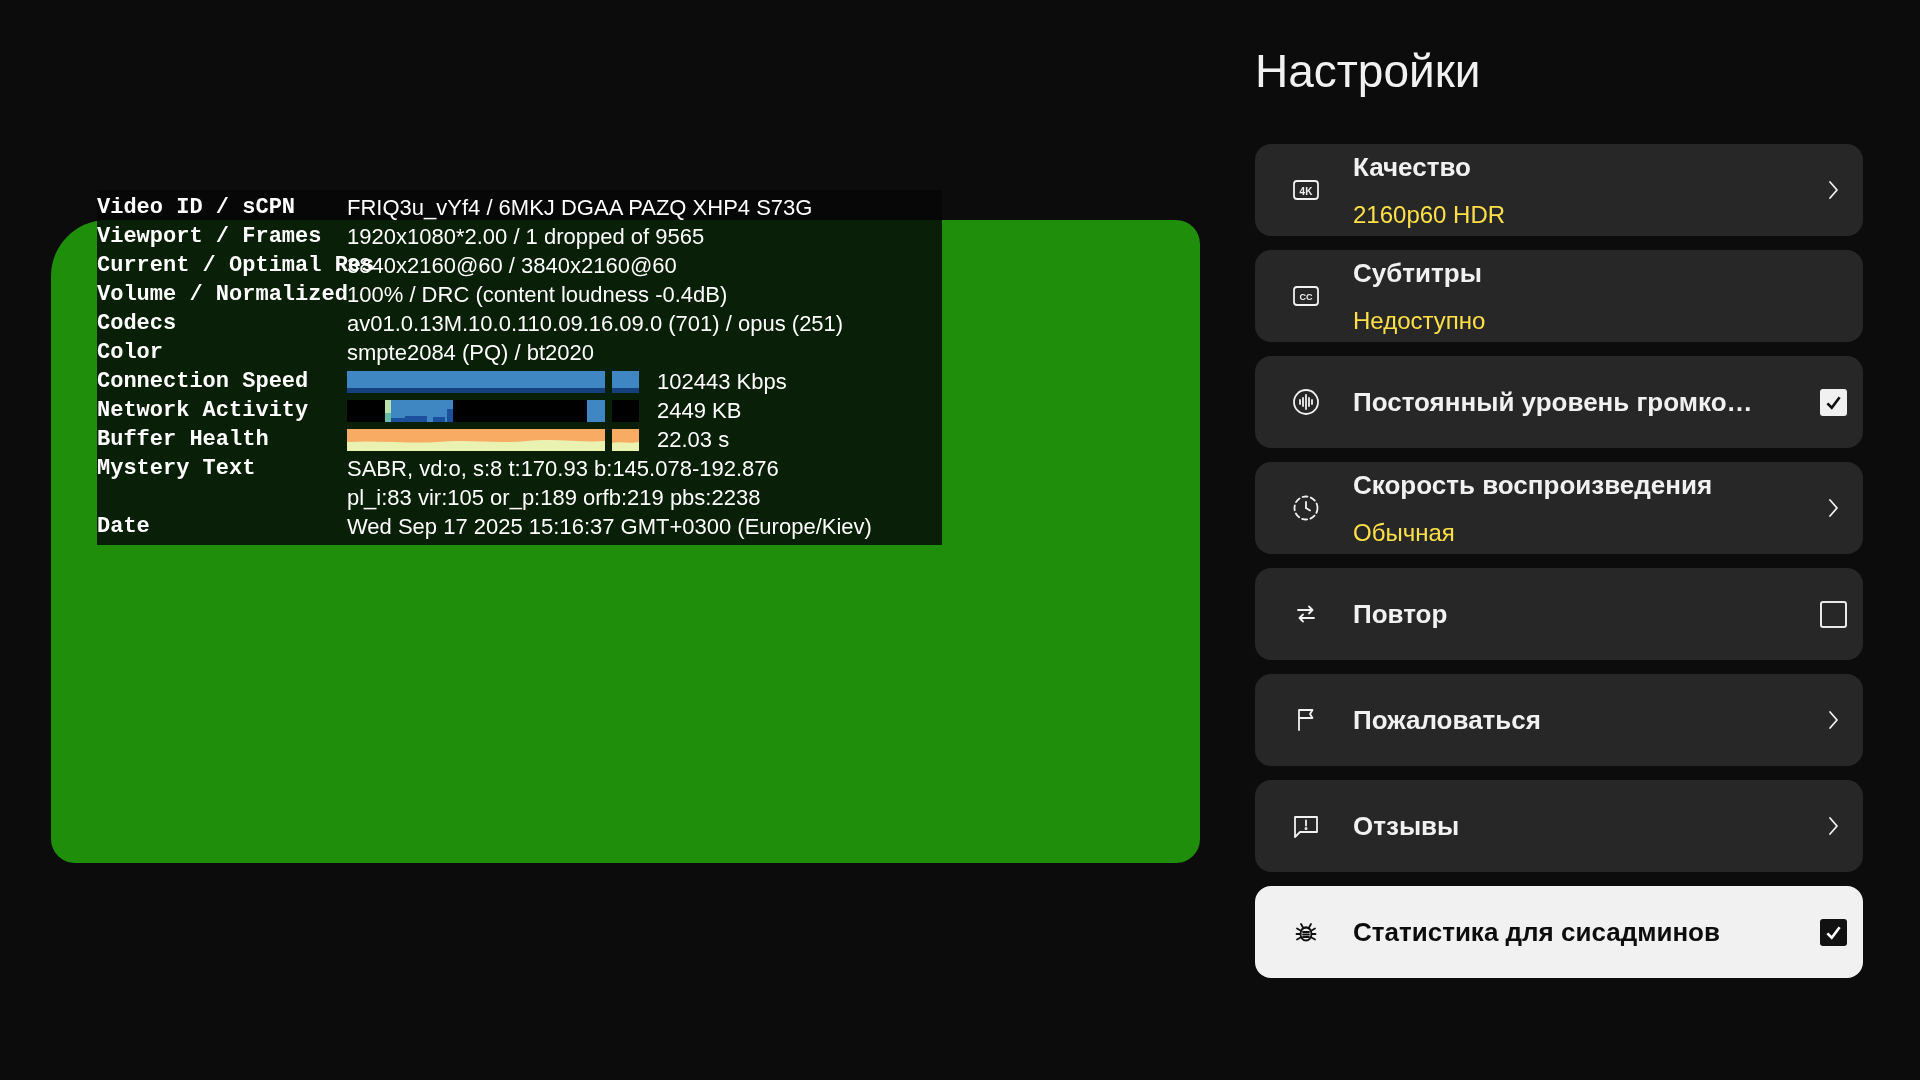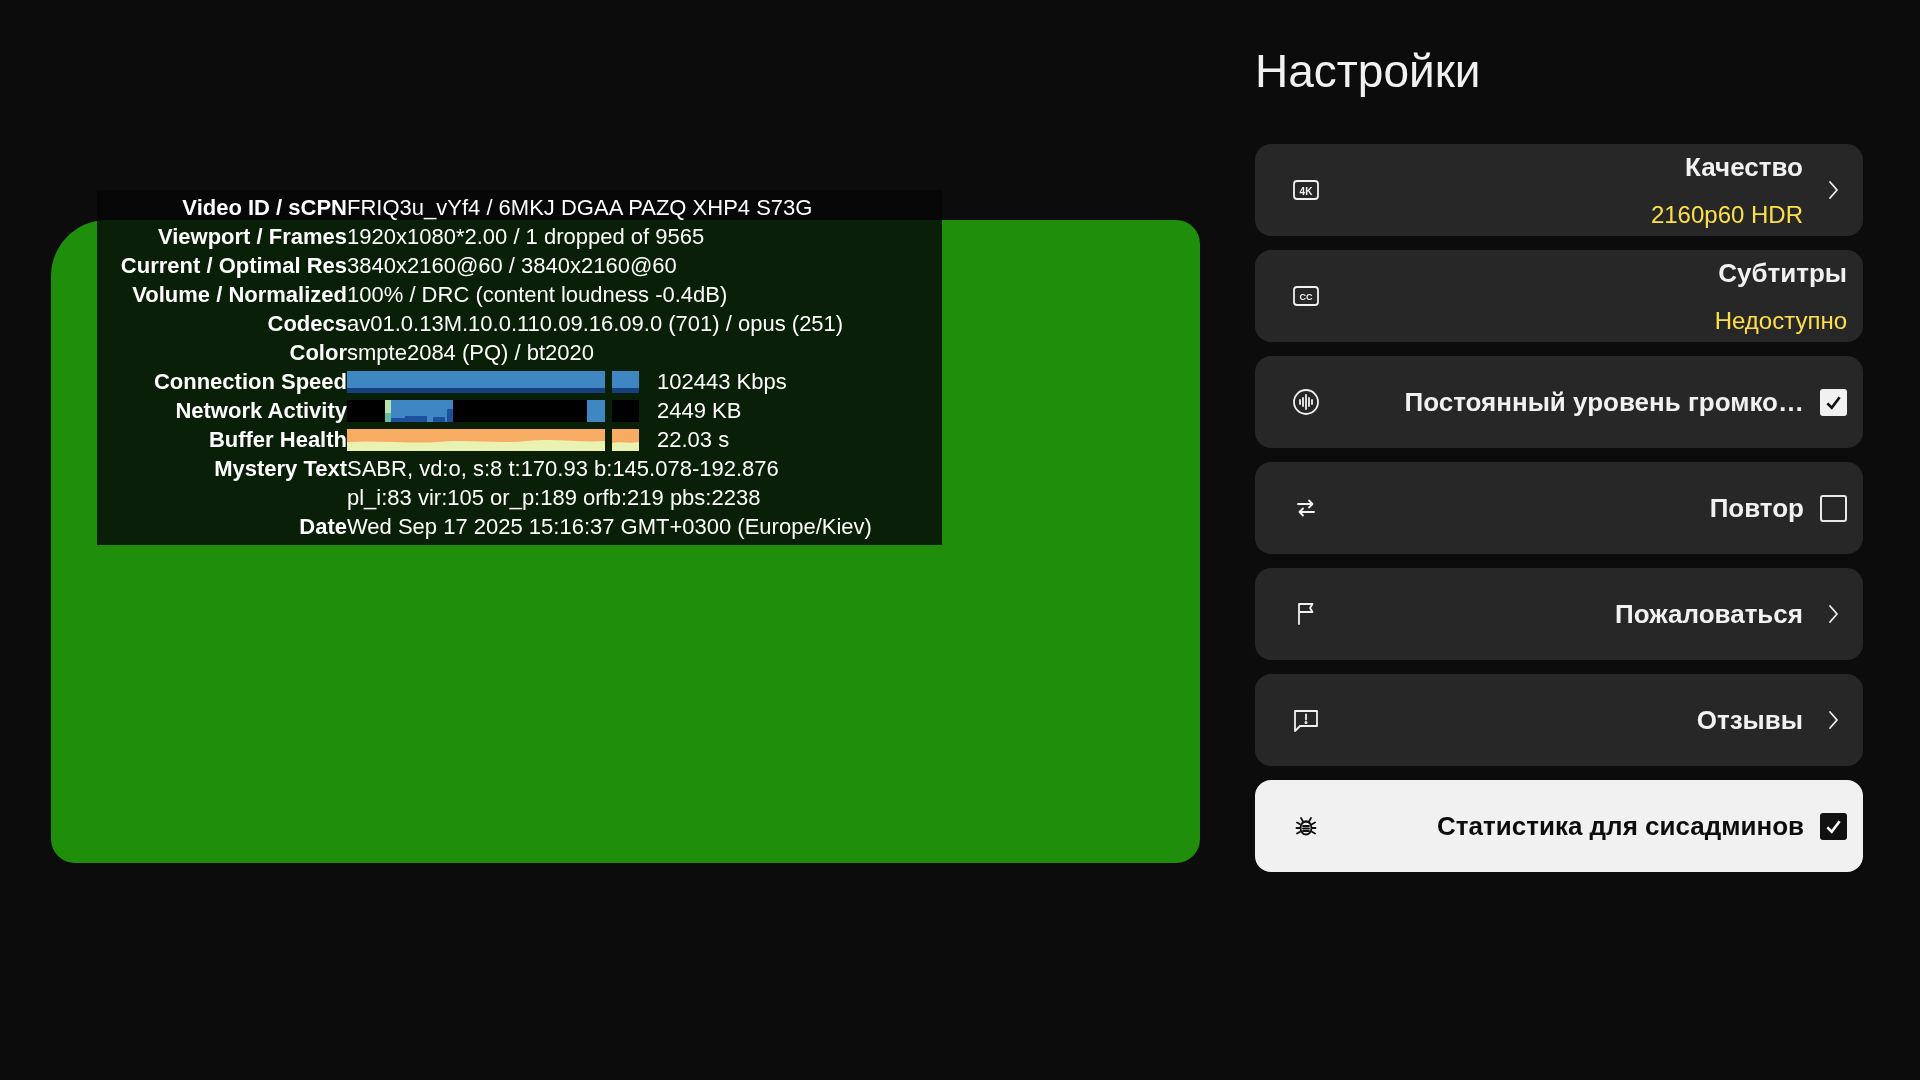--- a/index.html
+++ b/index.html
@@ -21,22 +21,22 @@
   .stats-overlay {
     position:absolute; left:97px; top:190px; width:845px;
     background: rgba(6,6,6,0.82);
     padding: 3px 0 4px 0;
     color:#fff;
     font-size:22px;
     line-height:29px;
   }
   .srow { display:flex; align-items:flex-start; }
   .slabel {
-    width:250px; text-align:right; font-weight:bold;
-    flex:0 0 250px; white-space:nowrap;
+    width:250px; font-weight:bold;
+    flex:0 0 250px; white-space:nowrap;font-family:Liberation Mono, monospace;
   }
   .svalue { white-space:nowrap; }
 
   .bar-line { display:flex; align-items:center; height:29px; }
   .bars { display:flex; align-items:center; height:22px; }
   .bar-main { width:258px; height:22px; position:relative; overflow:hidden; }
   .bar-seg  { width:27px;  height:22px; position:relative; overflow:hidden; margin-left:7px; }
   .bar-conn { background: linear-gradient(var(--bar_blue,#3e87c2) 0 76%, var(--bar_navy,#15417e) 76% 100%); }
   .bar-black { background:#000; }
   .net-strip { position:absolute; left:38px; top:0; width:6px; height:22px;
@@ -55,21 +55,21 @@
   .card {
     width:608px; height:92px; background: var(--card_bg,#272727);
     border-radius:16px; margin-bottom:14px;
     display:flex; align-items:center;
     padding:0 16px 0 36px;
     cursor:pointer;
   }
   .card.highlighted { background: var(--card_hl,#f1f1f1); }
   .card .icon { width:30px; height:30px; flex:0 0 30px; display:flex; align-items:center; justify-content:center; }
   .card .icon svg { display:block; }
-  .card .texts { margin-left:32px; display:flex; flex-direction:column; justify-content:center; gap:18px; flex:1 1 auto; min-width:0;text-align:right; }
+  .card .texts { margin-left:32px; display:flex; flex-direction:column; justify-content:center; gap:18px; flex:1 1 auto; min-width:0; }
   .card .title { color:#f1f1f1; font-size:26px; font-weight:bold; white-space:nowrap; overflow:hidden; }
   .card.highlighted .title { color:#0d0d0d; }
   .card .subtitle { color:#fde047; font-size:24px; white-space:nowrap; }
   .card .trailing { flex:0 0 auto; margin-left:16px; display:flex; align-items:center; justify-content:center; }
 
   .checkbox { width:27px; height:27px; border-radius:3px; display:flex; align-items:center; justify-content:center; }
   .checkbox.checked { background:#f1f1f1; }
   .checkbox.unchecked { background:transparent; border:2.5px solid #e8e8e8; }
   .checkbox.checked-dark { background:#111; }
 
@@ -217,20 +217,38 @@
     </span>
     <span class="trailing">
       <span class="checkbox checked">
         <svg width="21" height="21" viewBox="0 0 24 24">
             <polyline points="5,13 10,18 19,6" fill="none" stroke="#111" stroke-width="3"></polyline>
           </svg>
       </span>
     </span>
   </div>
 
+  <div class="card">
+    <span class="icon">
+      <svg width="30" height="30" viewBox="0 0 30 30">
+        <circle cx="15" cy="15" r="11.5" class="stroke-ic" stroke-dasharray="5 3.4"></circle>
+        <line x1="15" y1="15" x2="15" y2="9" class="stroke-ic"></line>
+        <line x1="15" y1="15" x2="19" y2="17.5" class="stroke-ic"></line>
+      </svg>
+    </span>
+    <span class="texts">
+      <span class="title">Скорость воспроизведения</span>
+      <span class="subtitle">Обычная</span>
+    </span>
+    <span class="trailing">
+      <svg width="28" height="28" viewBox="0 0 28 28">
+          <polyline points="11,6 18,14 11,22" class="stroke-ic" stroke-width="2"></polyline>
+        </svg>
+    </span>
+  </div>
 
   <div class="card">
     <span class="icon">
       <svg width="30" height="30" viewBox="0 0 30 30">
         <path d="M7,11 H21 M18,7.5 L21.5,11 L18,14.5" class="stroke-ic"></path>
         <path d="M23,19 H9 M12,15.5 L8.5,19 L12,22.5" class="stroke-ic"></path>
       </svg>
     </span>
     <span class="texts">
       <span class="title">Повтор</span>

